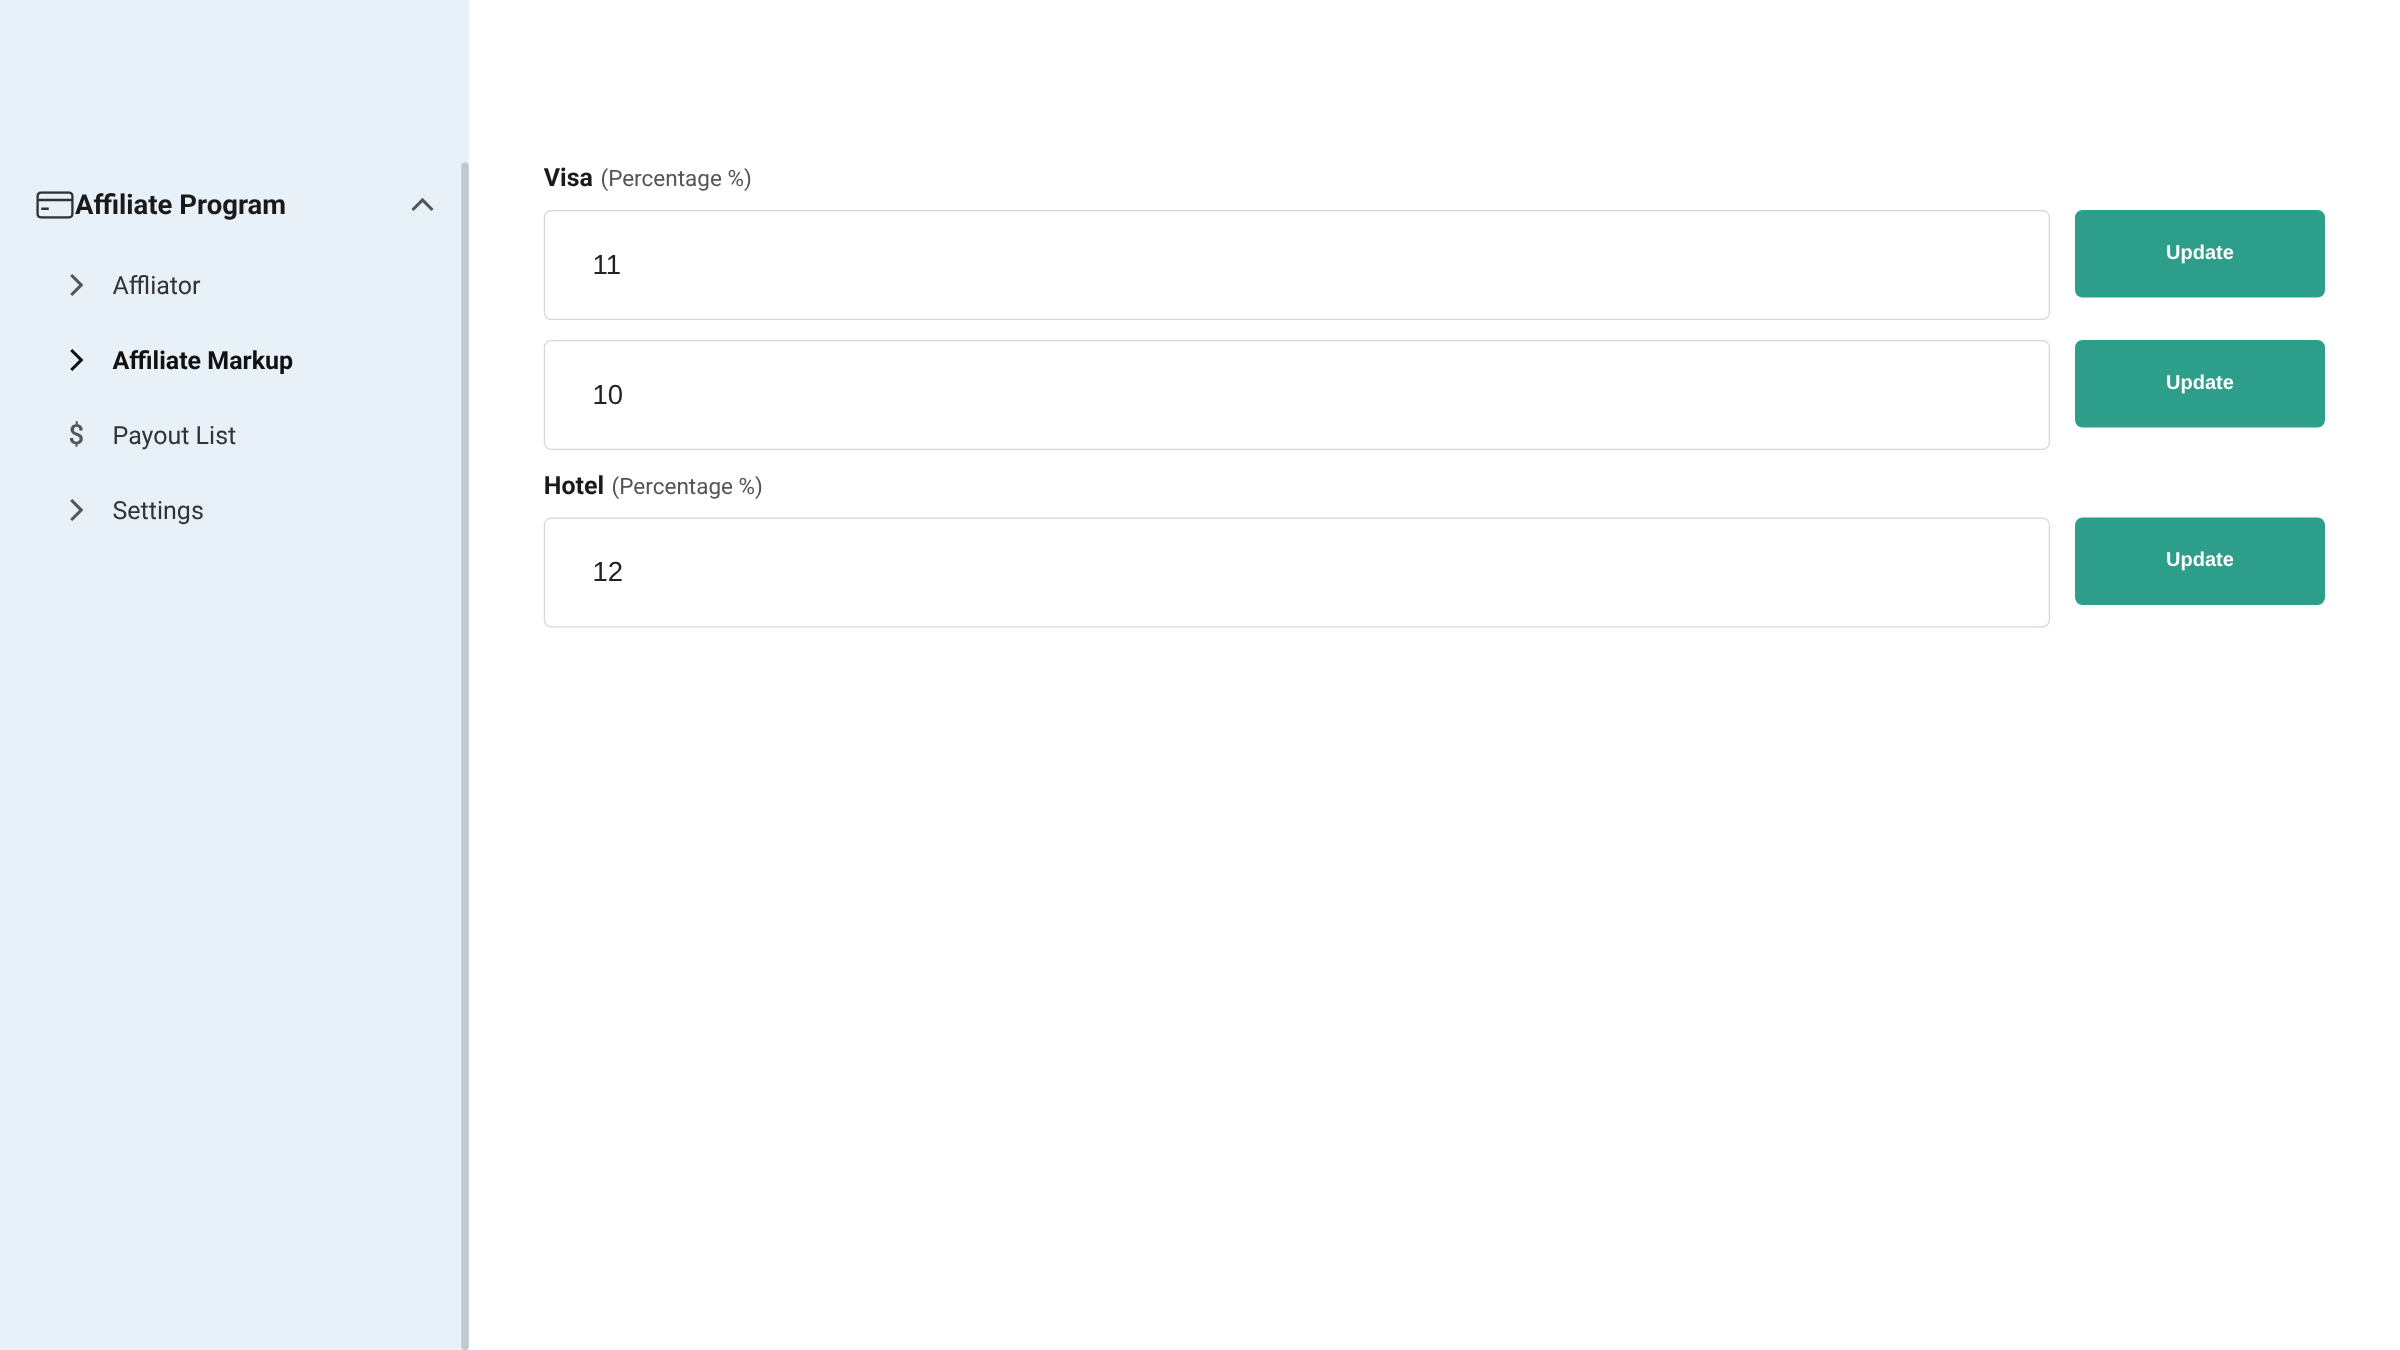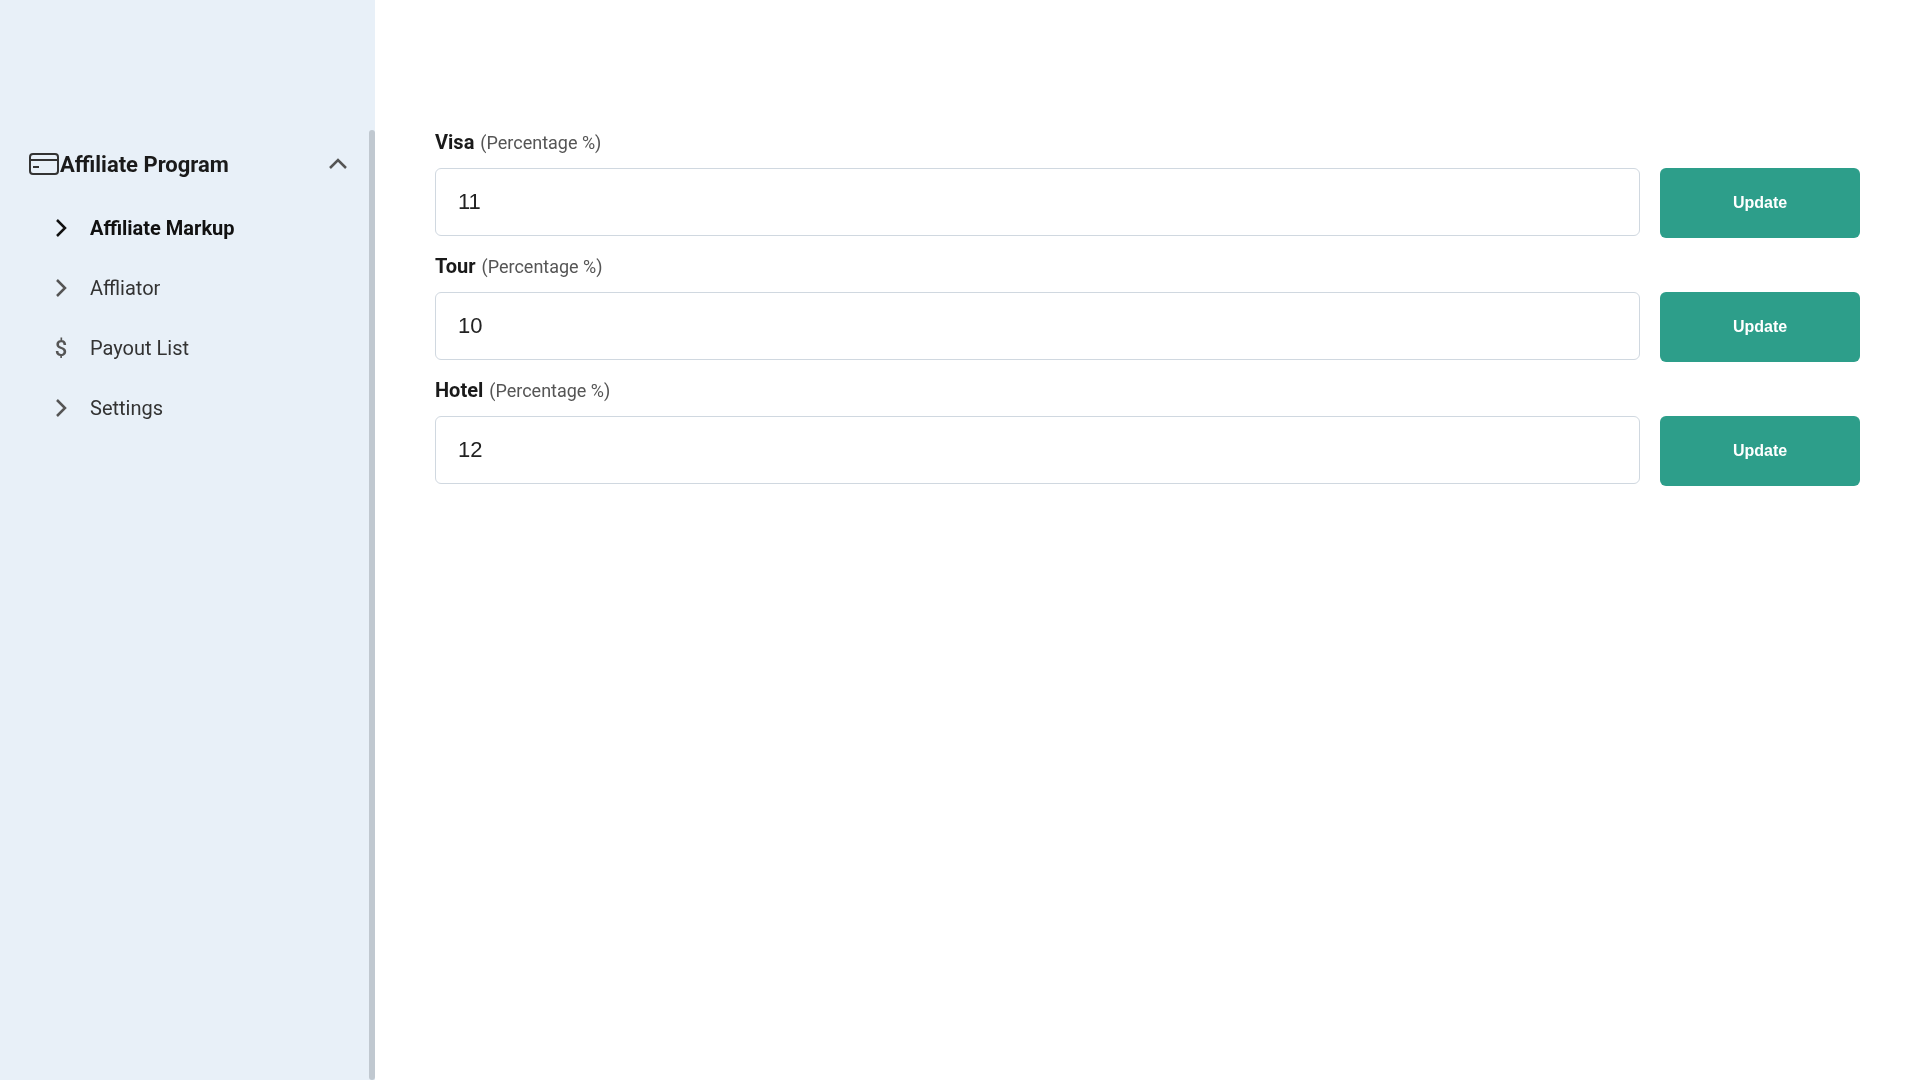--- a/index.html
+++ b/index.html
@@ -132,24 +132,24 @@
     }
 
     .markup-row-input-group {
       display: flex;
       align-items: stretch;
       gap: 20px;
     }
 
     .markup-input {
       flex: 1;
-      height: 68px;
+      height: 88px;
       border: 1.5px solid #d0d8e0;
       border-radius: 6px;
-      padding: 0 22px;
+      padding: 0 38px;
       font-size: 22px;
       color: #222;
       background: #ffffff;
       outline: none;
     }
 
     .update-btn {
       width: 200px;
       height: 70px;
       background: #2d9e8a;
@@ -199,36 +199,36 @@
     </div>
     <span class="section-title">Affiliate Program</span>
     <div class="chevron-up">
       <svg width="18" height="12" viewBox="0 0 18 12" class="chevron-svg">
         <polyline points="1,10 9,2 17,10"></polyline>
       </svg>
     </div>
   </div>
 
 
+  <div class="sidebar-nav-item">
+    <div class="nav-icon">
+      <svg width="12" height="18" viewBox="0 0 12 18" class="chevron-svg">
+        <polyline points="2,1 10,9 2,17"></polyline>
+      </svg>
+    </div>
+    <span class="nav-label">Affliator</span>
+  </div>
+
   <div class="sidebar-nav-item active">
     <div class="nav-icon">
       <svg width="12" height="18" viewBox="0 0 12 18" fill="none" stroke="#111" stroke-width="2.5">
         <polyline points="2,1 10,9 2,17"></polyline>
       </svg>
     </div>
     <span class="nav-label">Affiliate Markup</span>
-  </div>
-
-  <div class="sidebar-nav-item">
-    <div class="nav-icon">
-      <svg width="12" height="18" viewBox="0 0 12 18" class="chevron-svg">
-        <polyline points="2,1 10,9 2,17"></polyline>
-      </svg>
-    </div>
-    <span class="nav-label">Affliator</span>
   </div>
 
   <div class="sidebar-nav-item">
     <div class="nav-icon">
       <span class="dollar-text">$</span>
     </div>
     <span class="nav-label">Payout List</span>
   </div>
 
   <div class="sidebar-nav-item">
@@ -247,23 +247,20 @@
     <div class="markup-row-label">
       <span class="label-main">Visa</span><span class="label-sub">(Percentage %)</span>
     </div>
     <div class="markup-row-input-group">
       <input type="text" class="markup-input" value="11" style="">
       <button class="update-btn">Update</button>
     </div>
   </div>
 
   <div class="markup-row">
-    <div class="markup-row-label">
-      <span class="label-main">Tour</span><span class="label-sub">(Percentage %)</span>
-    </div>
     <div class="markup-row-input-group">
       <input type="text" class="markup-input" value="10" style="">
       <button class="update-btn">Update</button>
     </div>
   </div>
 
   <div class="markup-row">
     <div class="markup-row-label">
       <span class="label-main">Hotel</span><span class="label-sub">(Percentage %)</span>
     </div>

